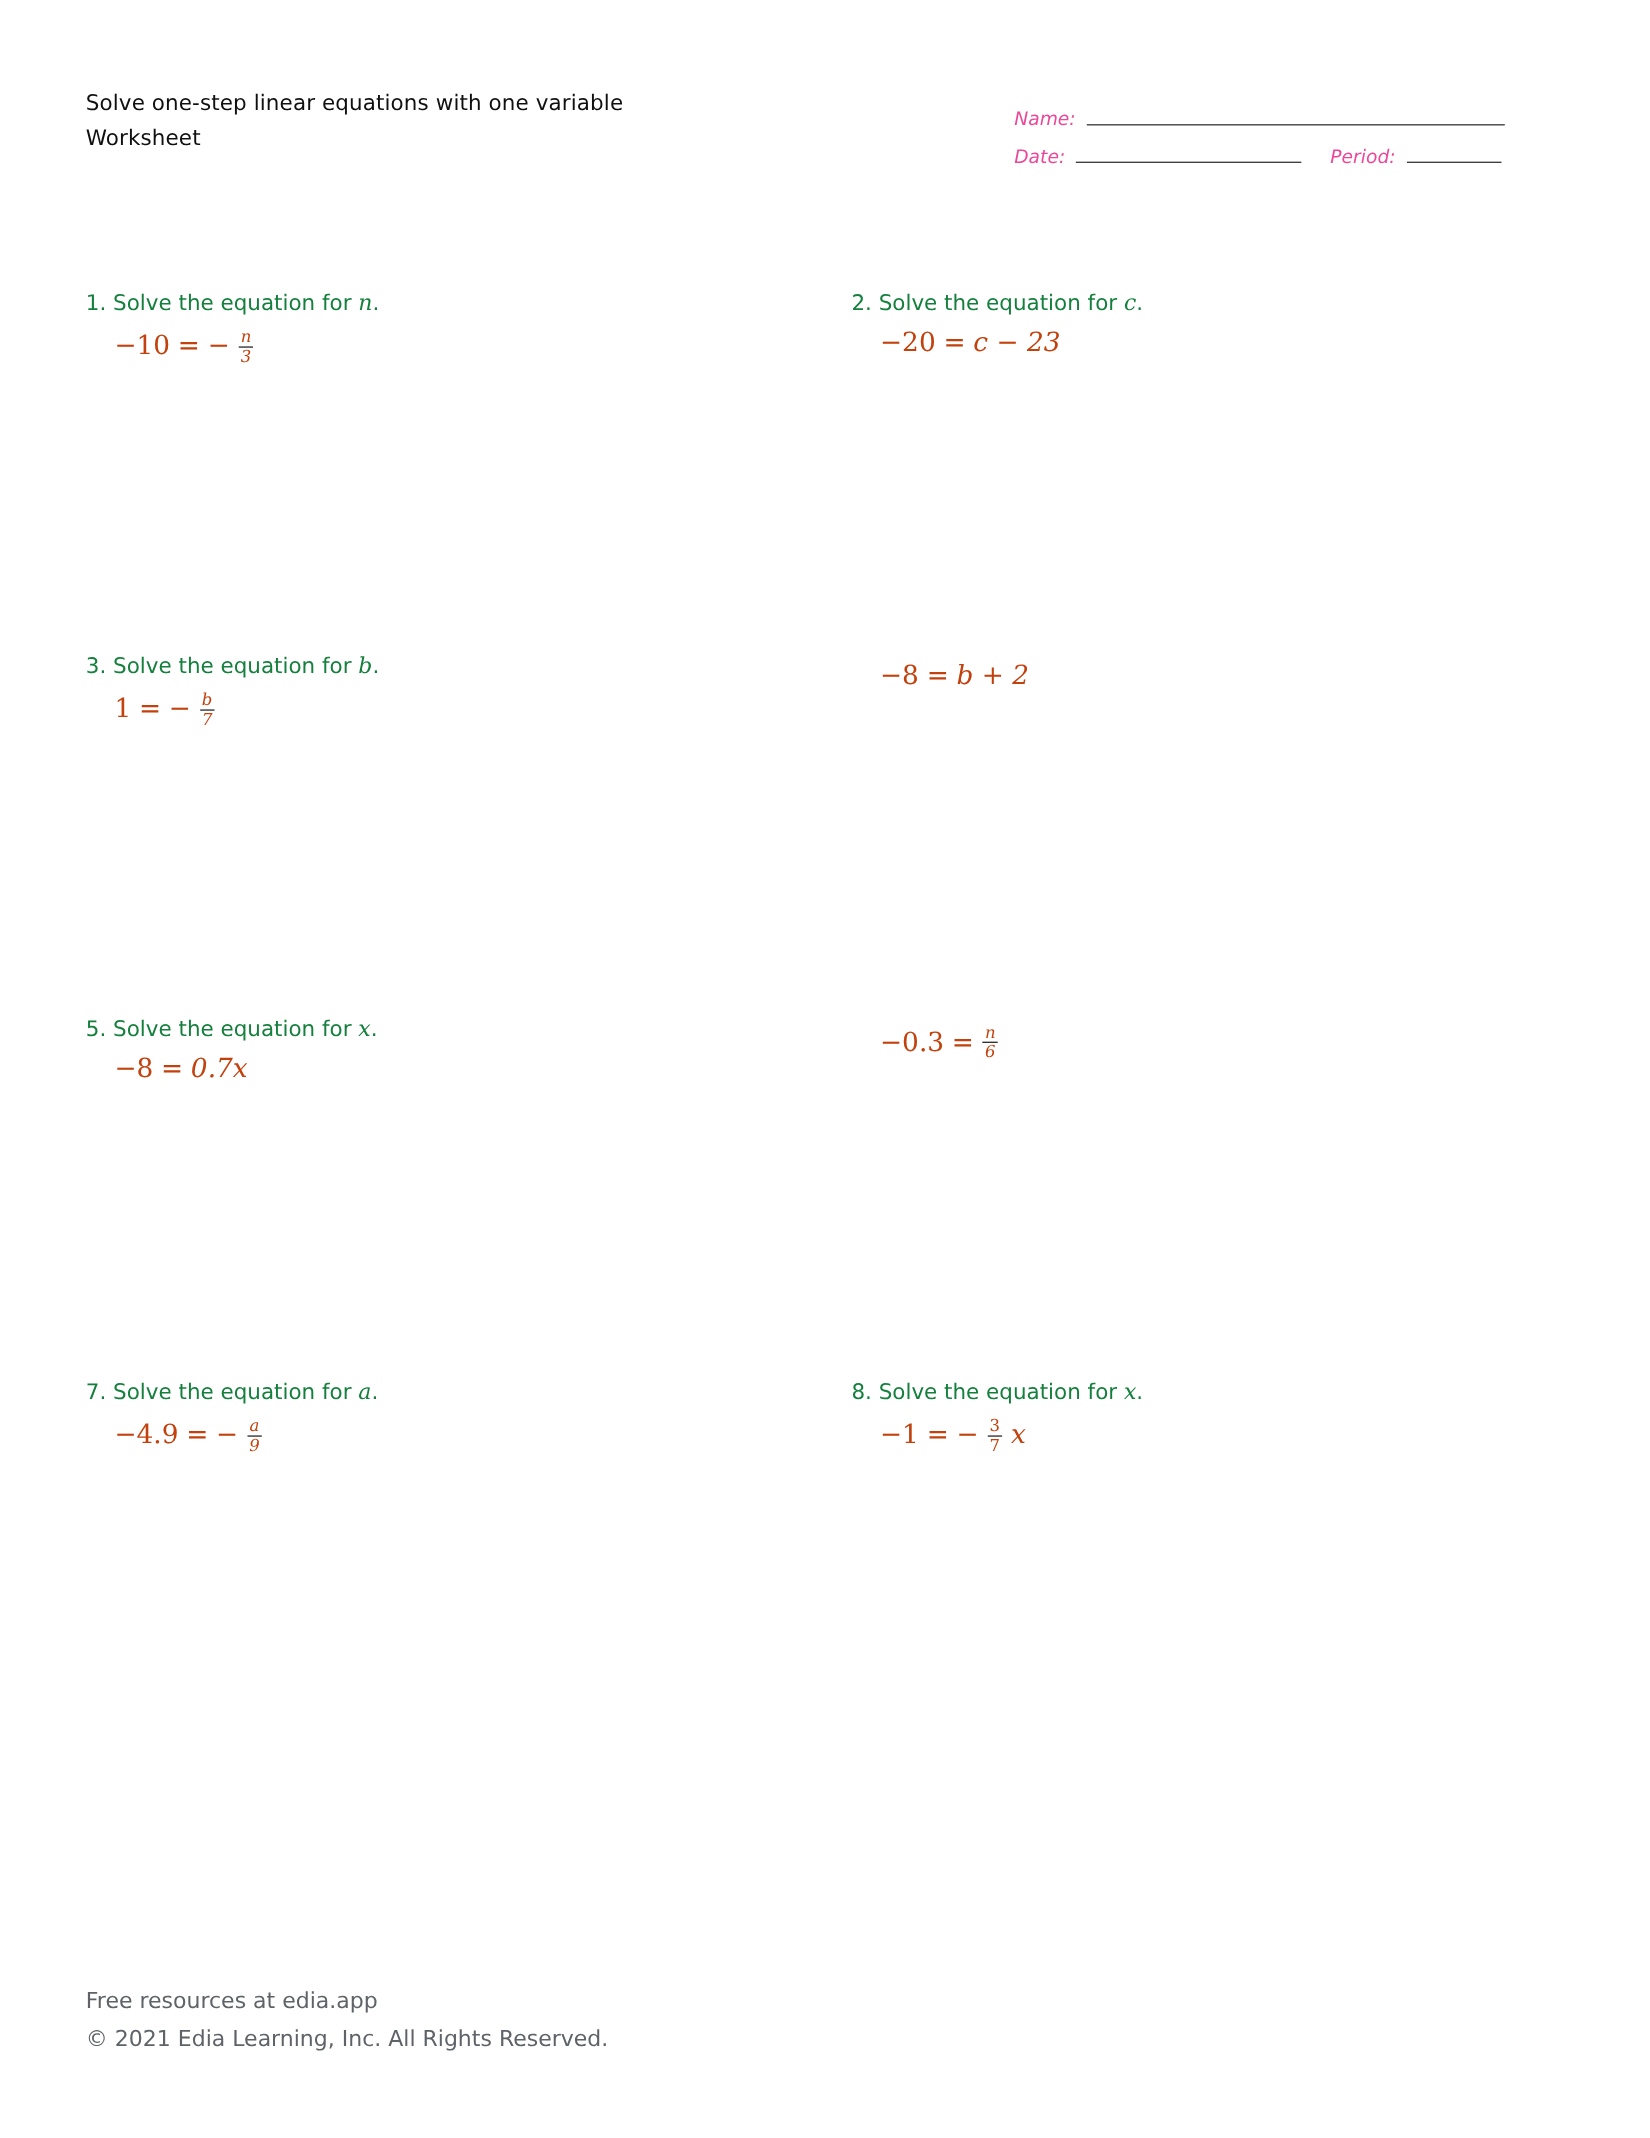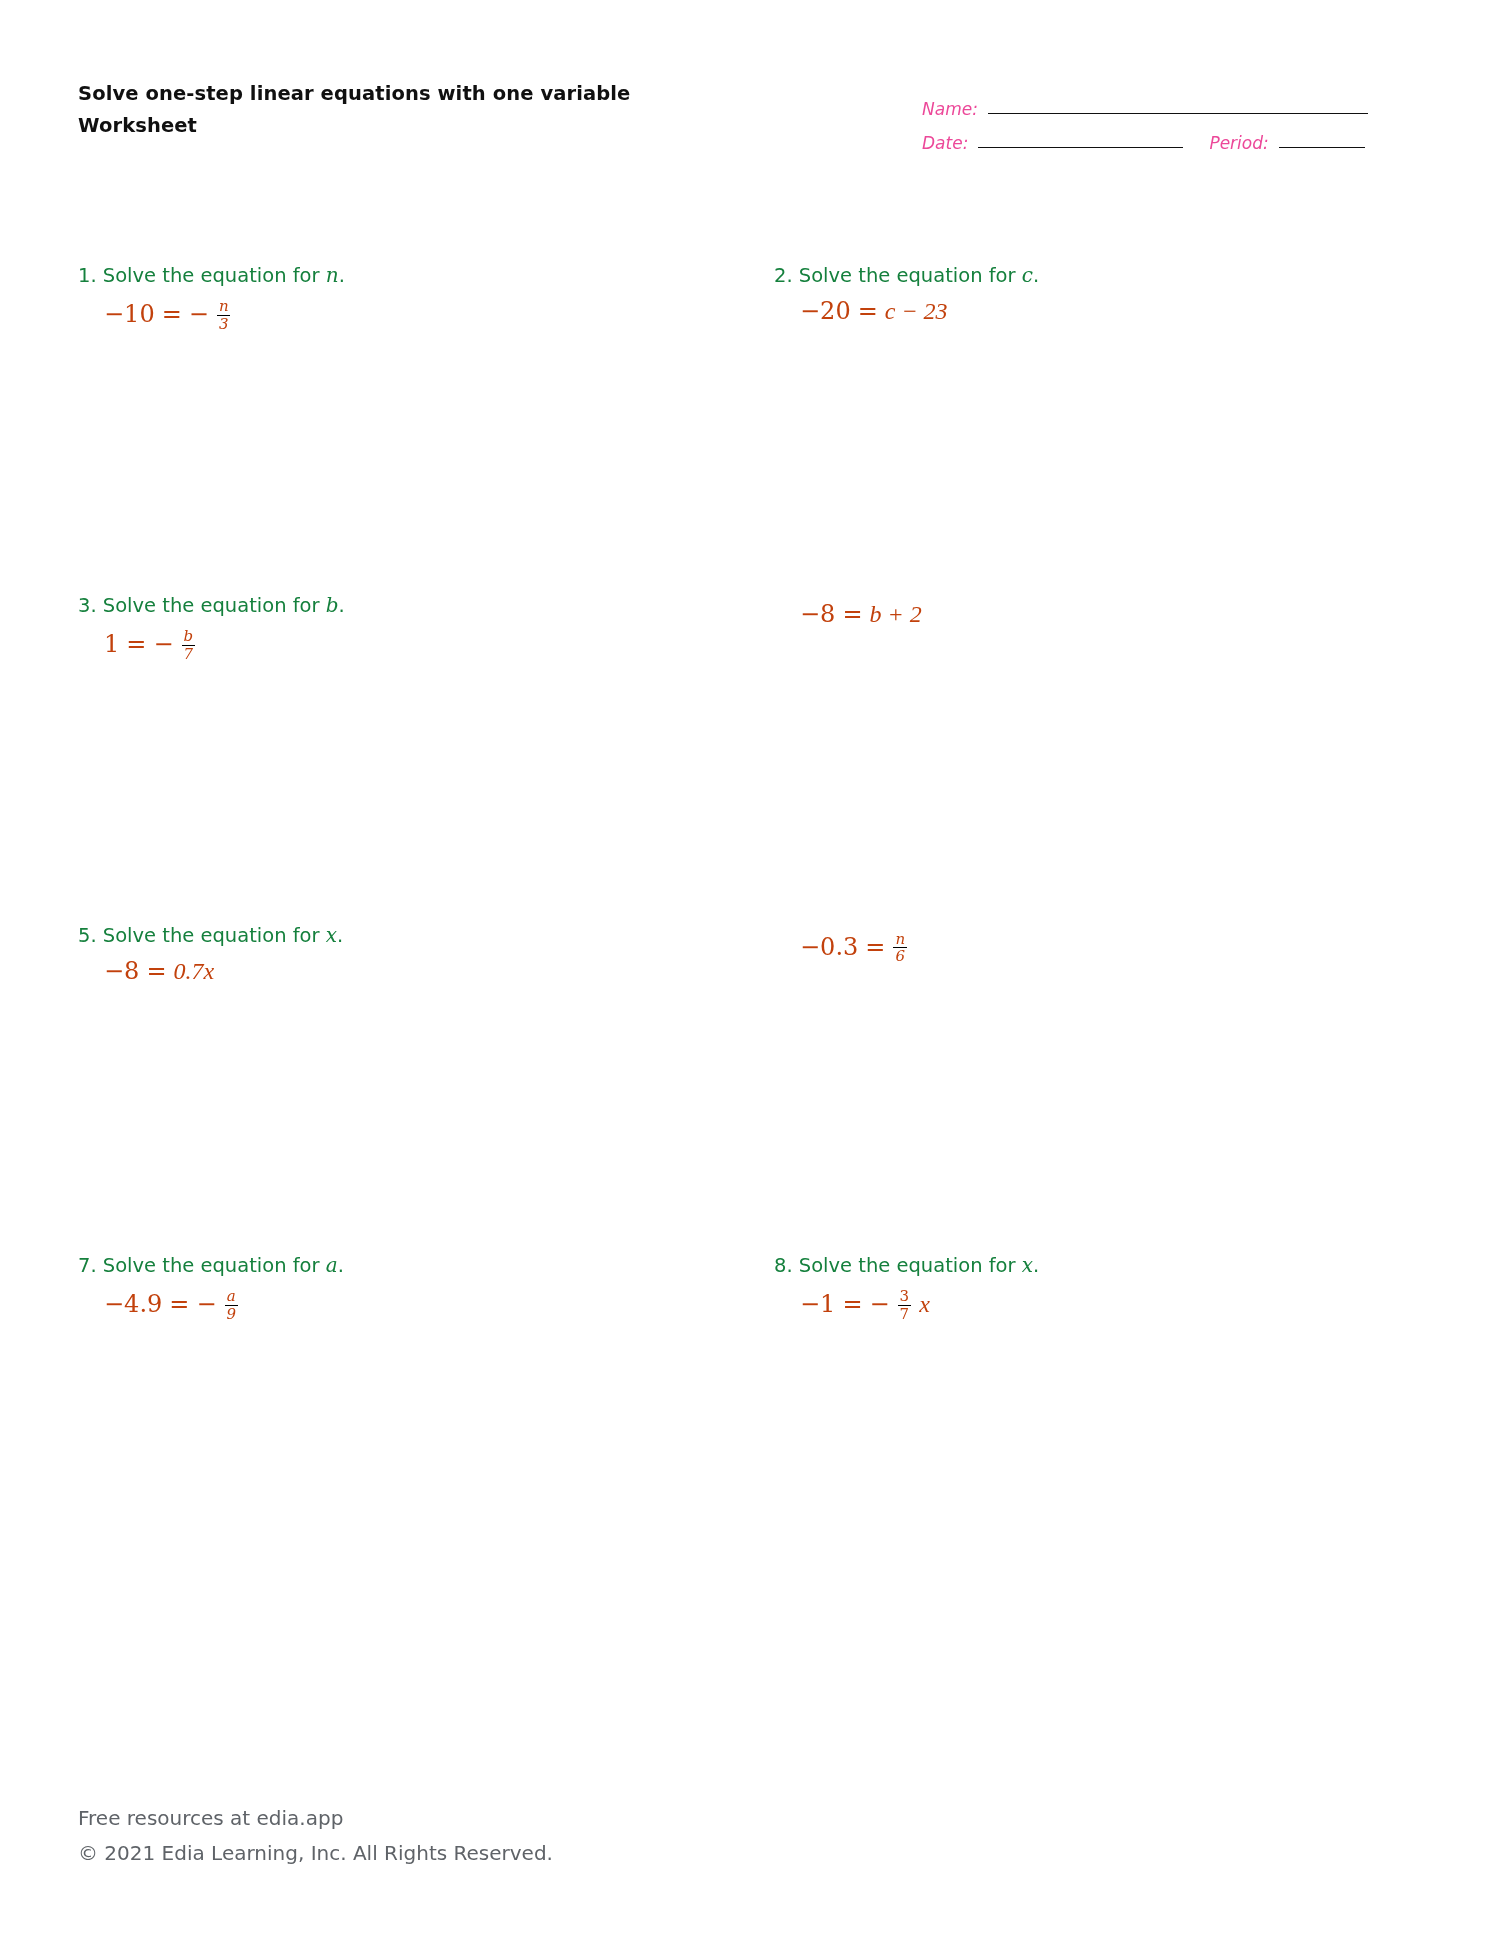--- a/index.html
+++ b/index.html
@@ -31,21 +31,21 @@
     height: 90px;
   }
   .title-block {
     position: absolute;
     left: 0;
     top: 0;
     width: 640px;
   }
   .title-line {
     font-size: 19.5px;
-    font-weight: 700;
+    font-weight: 400;
     letter-spacing: 0.1px;
     color: #101010;
     line-height: 1.62;
   }
 
   .meta-block {
     position: absolute;
     right: 0;
     top: 8px;
     width: 500px;
@@ -114,21 +114,20 @@
     font-style: italic;
     font-size: 20px;
   }
   .eq-inner {
     display: inline-flex;
     align-items: center;
     gap: 7px;
   }
   .mi {
     font-style: italic;
-    font-family: Liberation Serif, serif;
   }
   .frac {
     display: inline-flex;
     flex-direction: column;
     align-items: center;
     justify-content: center;
     vertical-align: middle;
     font-size: 15px;
     line-height: 1.08;
     margin: 0 1px;

